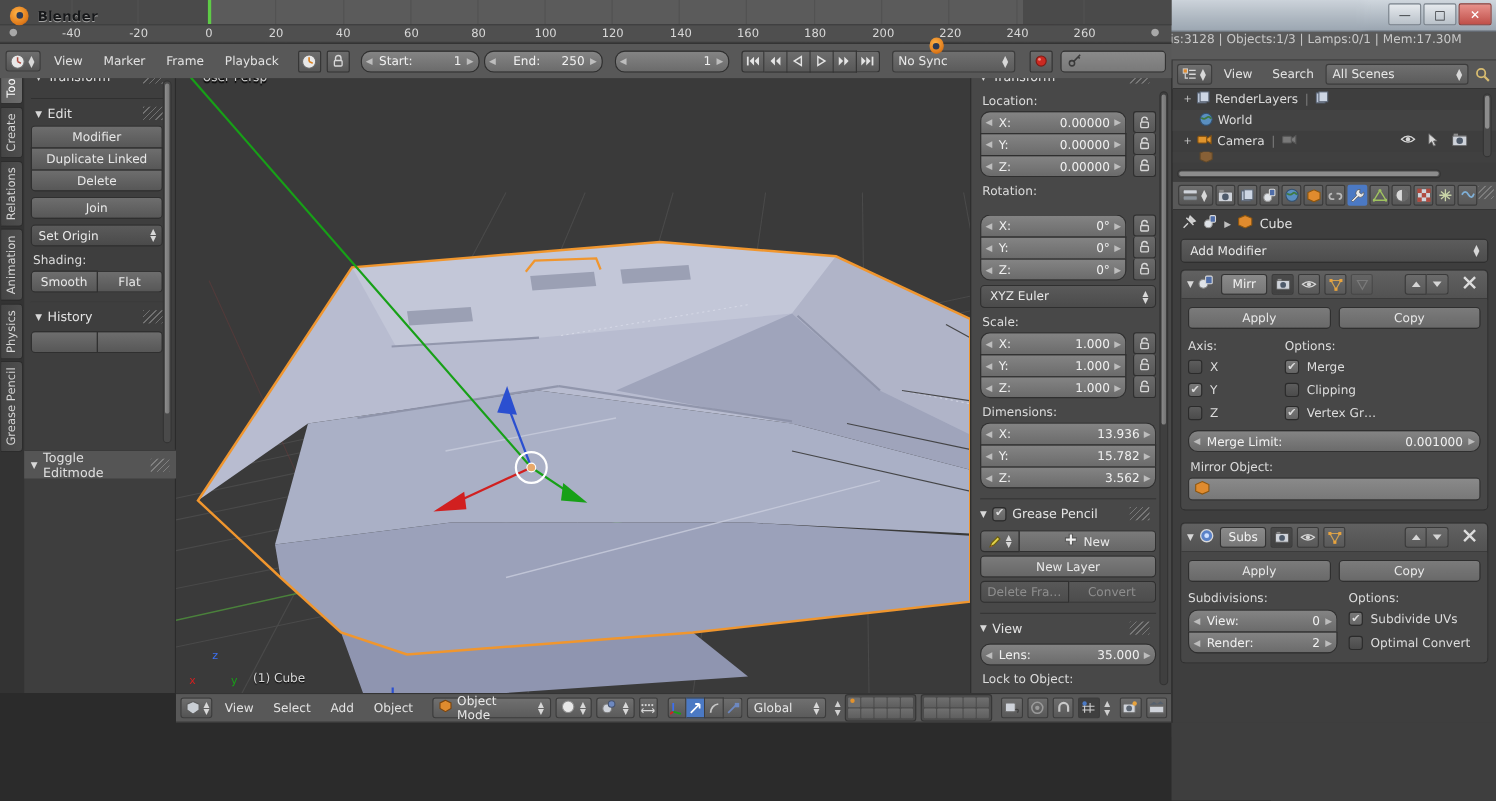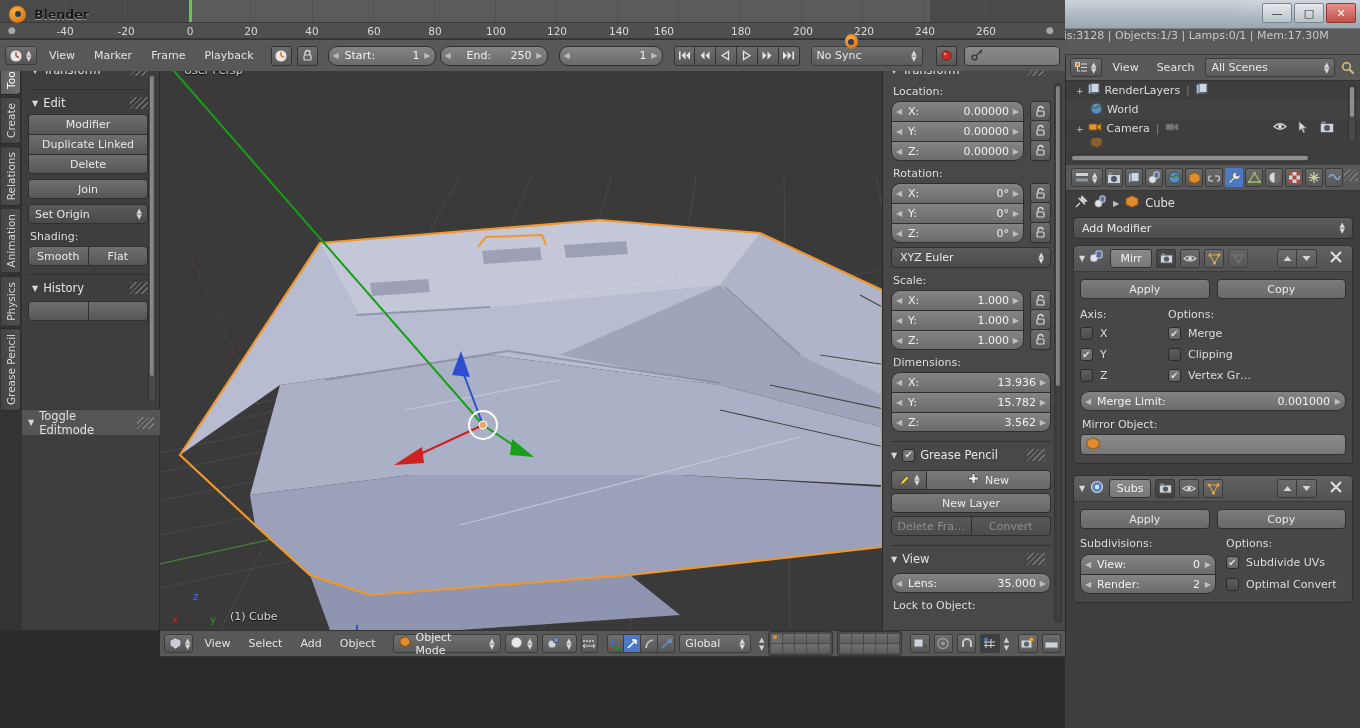--- a/index.html
+++ b/index.html
@@ -690,21 +690,21 @@
           </div>
           <div class="lockbtn" style="border-top:none">
             <svg width="11" height="13" viewBox="0 0 11 13">
                 <path d="M3 6 V4 a2.5 2.5 0 0 1 5 0" stroke="#d8d8d8" stroke-width="1.3" fill="none"></path>
                 <rect x="2" y="6" width="7" height="5" rx="1" fill="none" stroke="#d8d8d8" stroke-width="1.2"></rect>
               </svg>
           </div>
         </div>
       </div>
 
-      <div class="secl" style="margin:6px 0 3px 2px">Rotation:</div>
+      <div class="secl" style="margin:6px 0 15px 2px">Rotation:</div>
       <div class="field-row">
         <div style="flex:1">
           <div class="numfield nf-top">
             <span class="ar-l">◀</span>
             <span class="lbl" style="margin-left:10px">X:</span>
             <span class="val" style="margin-right:8px">0°</span>
             <span class="ar-r">▶</span>
           </div>
           <div class="numfield nf-mid">
             <span class="ar-l">◀</span>
@@ -1307,21 +1307,21 @@
       <span style="left:65px">-40</span>
       <span style="left:126px">-20</span>
       <span style="left:190px">0</span>
       <span style="left:251px">20</span>
       <span style="left:312px">40</span>
       <span style="left:374px">60</span>
       <span style="left:435px">80</span>
       <span style="left:496px">100</span>
       <span style="left:557px">120</span>
       <span style="left:619px">140</span>
-      <span style="left:664px">160</span>
+      <span style="left:680px">160</span>
       <span style="left:741px">180</span>
       <span style="left:803px">200</span>
       <span style="left:864px">220</span>
       <span style="left:925px">240</span>
       <span style="left:986px">260</span>
       <span style="left:1050px;color:#a8a8a8;font-size:9px">●</span>
     </div>
 
     <div id="tl-hdr">
       <div class="editor-sel">

